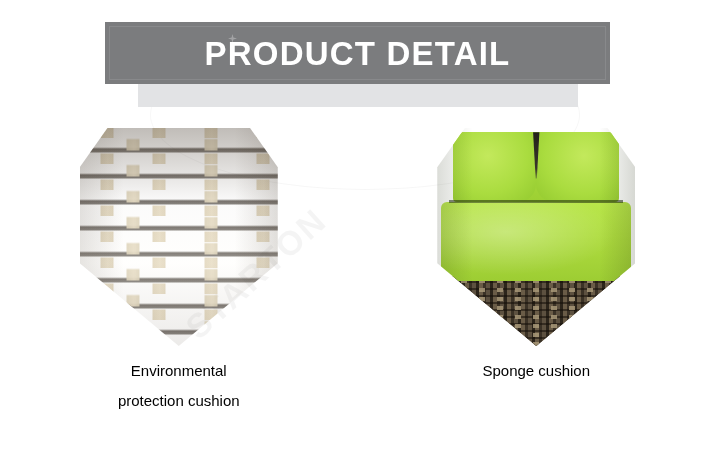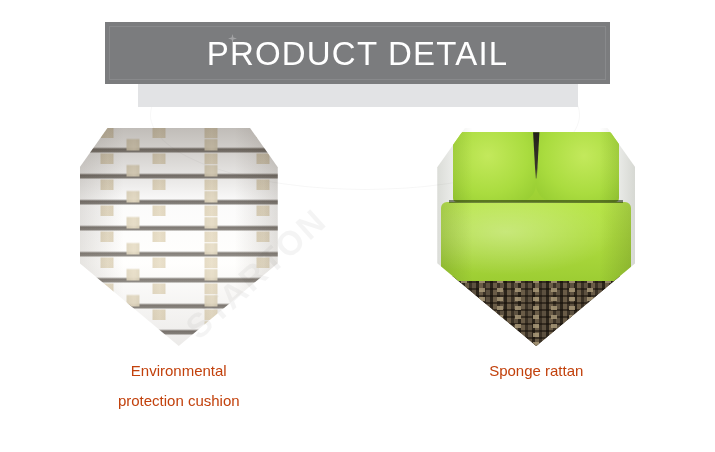--- a/index.html
+++ b/index.html
@@ -70,21 +70,21 @@
   #banner-inner {
     position: absolute;
     left: 4px; top: 4px; right: 4px; bottom: 4px;
     border: 1px solid rgba(255,255,255,0.10);
     pointer-events: none;
   }
   #banner-title {
     position: relative;
     color: #ffffff;
     font-size: 33px;
-    font-weight: 400;
+    font-weight: 700;
     letter-spacing: 1.2px;
     line-height: 1;
   }
   #banner-sparkle {
     position: absolute;
     left: 228px; top: 34px;
     width: 9px; height: 9px;
     background: rgba(255,255,255,0.30);
     clip-path: polygon(50% 0%, 60% 40%, 100% 50%, 60% 60%, 50% 100%, 40% 60%, 0% 50%, 40% 40%);
     pointer-events: none;
@@ -313,21 +313,21 @@
       linear-gradient(90deg, rgba(30,40,10,0.16) 0%, rgba(0,0,0,0) 18%,
                              rgba(0,0,0,0) 82%, rgba(30,40,10,0.18) 100%);
   }
 
   
   .caption {
     position: absolute;
     top: 228px;
     width: 100%;
     text-align: center;
-    color: #c2410c;
+    color: #000000;
     font-size: 15px;
     line-height: 30px;
     font-weight: 400;
   }
   .caption .ln { display: block; }
 </style>
 </head>
 <body>
 
 <div id="page">
@@ -371,18 +371,18 @@
           <div class="pillow-l"></div>
           <div class="pillow-r"></div>
           <div class="pillow-gap"></div>
           <div class="cushion-main"></div>
           <div class="cushion-seam"></div>
           <div class="cushion-sheen"></div>
           <div class="right-shade"></div>
         </div>
       </div>
       <div class="caption">
-        <span class="ln">Sponge rattan</span>
+        <span class="ln">Sponge cushion</span>
       </div>
     </div>
 
   </div>
 </div>
 
 </body></html>

